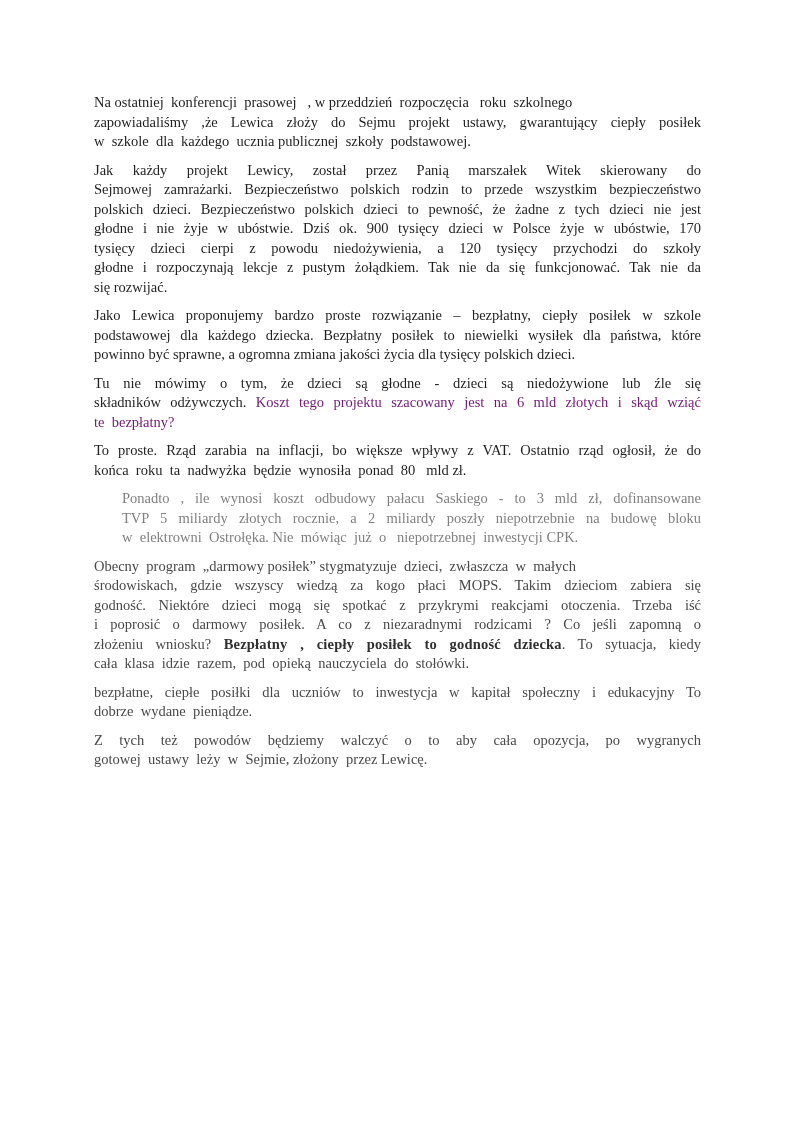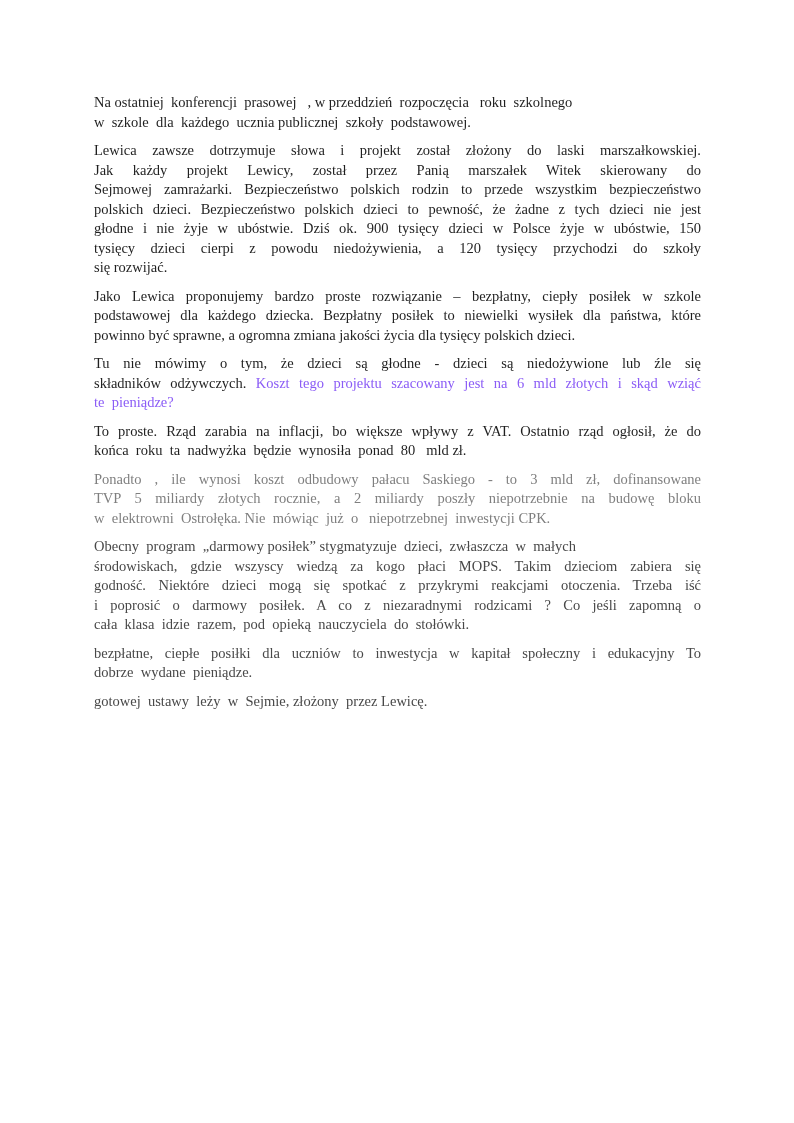--- a/index.html
+++ b/index.html
@@ -20,72 +20,75 @@
     font-size: 14.5px;
     line-height: 19.5px;
     color: #1f1f1f;
   }
   .para { margin: 0 0 9px 0; }
   .line { white-space: normal; }
   .line:not(.j) { white-space: pre-wrap; }
   .line.j { text-align: justify; text-align-last: justify; }
   
   .tone-black { color: #1f1f1f; }
-  .tone-gray  { color: #7f7f7f; }
+  .tone-gray  { color: #7f7f7f; margin-left: 28px; }
   .tone-dark  { color: #484848; }
   
   .seg-normal { }
-  .seg-gray { color: #8b5cf6; }
+  .seg-gray { color: #701a75; }
   .seg-bold { font-weight: bold; color: #303030; letter-spacing: 0.2px; }
 </style>
 </head>
 <body>
 
 <div class="page">
   <main class="doc" id="doc">
       <div class="para tone-black">
         <div class="line"><span class="seg-normal">Na ostatniej  konferencji  prasowej   , w przeddzień  rozpoczęcia   roku  szkolnego</span></div>
+        <div class="line j"><span class="seg-normal">zapowiadaliśmy ,że Lewica złoży do Sejmu projekt ustawy, gwarantujący ciepły posiłek</span></div>
         <div class="line"><span class="seg-normal">w  szkole  dla  każdego  ucznia publicznej  szkoły  podstawowej.</span></div>
       </div>
       <div class="para tone-black">
-        <div class="line j"><span class="seg-normal">Lewica zawsze dotrzymuje słowa i projekt został złożony do laski marszałkowskiej.</span></div>
         <div class="line j"><span class="seg-normal">Jak każdy projekt Lewicy, został przez Panią marszałek Witek skierowany do</span></div>
         <div class="line j"><span class="seg-normal">Sejmowej zamrażarki. Bezpieczeństwo polskich rodzin to przede wszystkim bezpieczeństwo</span></div>
         <div class="line j"><span class="seg-normal">polskich dzieci. Bezpieczeństwo polskich dzieci to pewność, że żadne z tych dzieci nie jest</span></div>
-        <div class="line j"><span class="seg-normal">głodne i nie żyje w ubóstwie. Dziś ok. 900 tysięcy dzieci w Polsce żyje w ubóstwie, 150</span></div>
+        <div class="line j"><span class="seg-normal">głodne i nie żyje w ubóstwie. Dziś ok. 900 tysięcy dzieci w Polsce żyje w ubóstwie, 170</span></div>
         <div class="line j"><span class="seg-normal">tysięcy dzieci cierpi z powodu niedożywienia, a 120 tysięcy przychodzi do szkoły</span></div>
+        <div class="line j"><span class="seg-normal">głodne i rozpoczynają lekcje z pustym żołądkiem. Tak nie da się funkcjonować. Tak nie da</span></div>
         <div class="line"><span class="seg-normal">się rozwijać.</span></div>
       </div>
       <div class="para tone-black">
         <div class="line j"><span class="seg-normal">Jako Lewica proponujemy bardzo proste rozwiązanie – bezpłatny, ciepły posiłek w szkole</span></div>
         <div class="line j"><span class="seg-normal">podstawowej dla każdego dziecka. Bezpłatny posiłek to niewielki wysiłek dla państwa, które</span></div>
         <div class="line"><span class="seg-normal">powinno być sprawne, a ogromna zmiana jakości życia dla tysięcy polskich dzieci.</span></div>
       </div>
       <div class="para tone-black">
         <div class="line j"><span class="seg-normal">Tu nie mówimy o tym, że dzieci są głodne - dzieci są niedożywione lub źle się</span></div>
         <div class="line j"><span class="seg-normal">składników odżywczych. </span><span class="seg-gray">Koszt tego projektu szacowany jest na 6 mld złotych i skąd wziąć</span></div>
-        <div class="line"><span class="seg-gray">te  pieniądze?</span></div>
+        <div class="line"><span class="seg-gray">te  bezpłatny?</span></div>
       </div>
       <div class="para tone-black">
         <div class="line j"><span class="seg-normal"> To proste. Rząd zarabia na inflacji, bo większe wpływy z VAT. Ostatnio rząd ogłosił, że do</span></div>
         <div class="line"><span class="seg-normal">końca  roku  ta  nadwyżka  będzie  wynosiła  ponad  80   mld zł.</span></div>
       </div>
       <div class="para tone-gray">
         <div class="line j"><span class="seg-normal">Ponadto , ile wynosi koszt odbudowy pałacu Saskiego - to 3 mld zł, dofinansowane</span></div>
         <div class="line j"><span class="seg-normal">TVP 5 miliardy złotych rocznie, a 2 miliardy poszły niepotrzebnie na budowę bloku</span></div>
         <div class="line"><span class="seg-normal">w  elektrowni  Ostrołęka. Nie  mówiąc  już  o   niepotrzebnej  inwestycji CPK.</span></div>
       </div>
       <div class="para tone-dark">
         <div class="line"><span class="seg-normal">Obecny  program  „darmowy posiłek” stygmatyzuje  dzieci,  zwłaszcza  w  małych</span></div>
         <div class="line j"><span class="seg-normal">środowiskach, gdzie wszyscy wiedzą za kogo płaci MOPS. Takim dzieciom zabiera się</span></div>
         <div class="line j"><span class="seg-normal">godność. Niektóre dzieci mogą się spotkać z przykrymi reakcjami otoczenia. Trzeba iść</span></div>
         <div class="line j"><span class="seg-normal">i poprosić o darmowy posiłek. A co z niezaradnymi rodzicami ? Co jeśli zapomną o</span></div>
+        <div class="line j"><span class="seg-normal">złożeniu wniosku? </span><span class="seg-bold">Bezpłatny , ciepły posiłek to godność  dziecka</span><span class="seg-normal">. To sytuacja, kiedy</span></div>
         <div class="line"><span class="seg-normal">cała  klasa  idzie  razem,  pod  opieką  nauczyciela  do  stołówki.</span></div>
       </div>
       <div class="para tone-dark">
         <div class="line j"><span class="seg-normal">bezpłatne, ciepłe posiłki dla uczniów to inwestycja w kapitał społeczny i edukacyjny To</span></div>
         <div class="line"><span class="seg-normal">dobrze  wydane  pieniądze.</span></div>
       </div>
       <div class="para tone-dark">
+        <div class="line j"><span class="seg-normal">Z tych też powodów będziemy walczyć o to aby cała opozycja, po wygranych</span></div>
         <div class="line"><span class="seg-normal">gotowej  ustawy  leży  w  Sejmie, złożony  przez Lewicę.</span></div>
       </div>
     </main>
 </div>
 
 </body></html>

